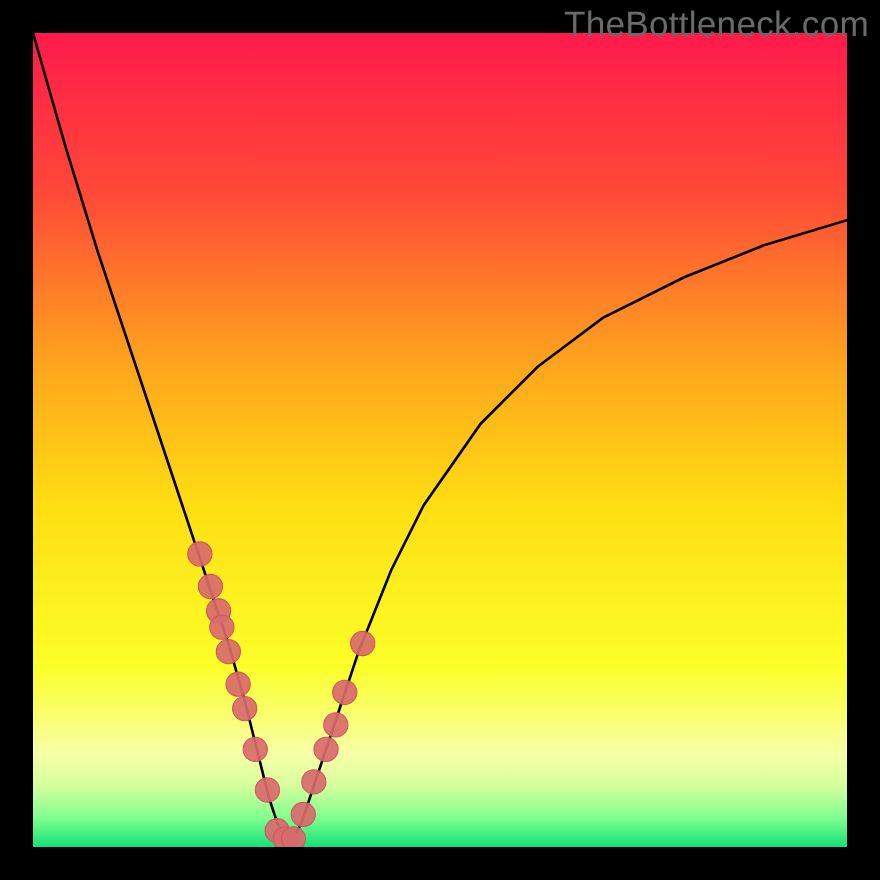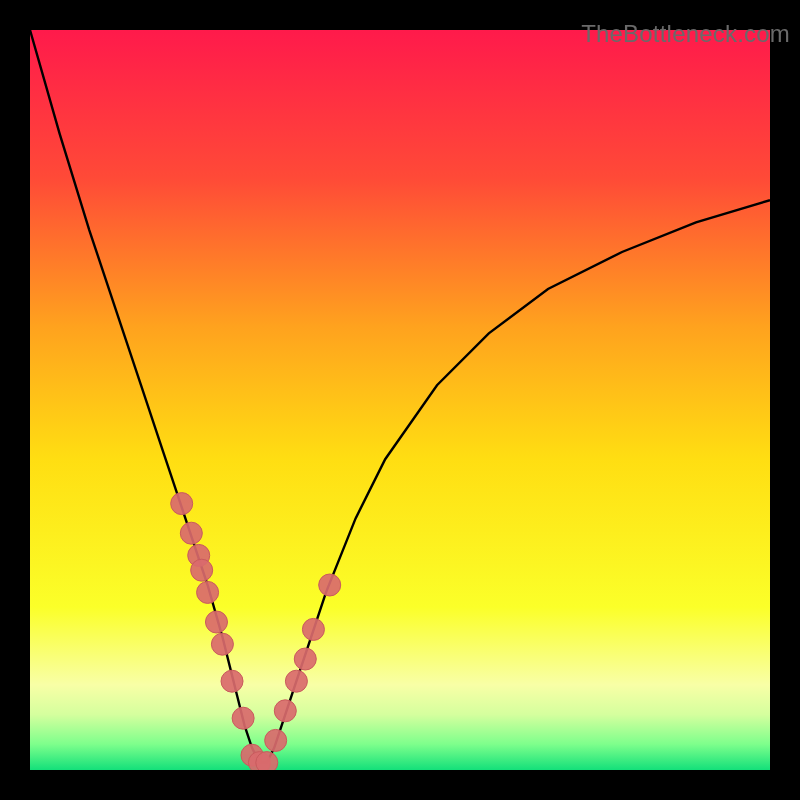--- a/index.html
+++ b/index.html
@@ -22,24 +22,24 @@
   .plot {
     position: absolute;
     top: 30px;
     left: 30px;
     width: 740px;
     height: 740px;
     overflow: hidden;
   }
   .watermark {
     position: absolute;
-    top: 20px;
+    top: 4px;
     right: 10px;
     color: #6a6a6a;
-    font-size: 24px;
+    font-size: 32px;
     font-weight: 500;
     letter-spacing: 0.2px;
     user-select: none;
   }
   svg {
     position: absolute;
     inset: 0;
   }
 </style>
 </head>

